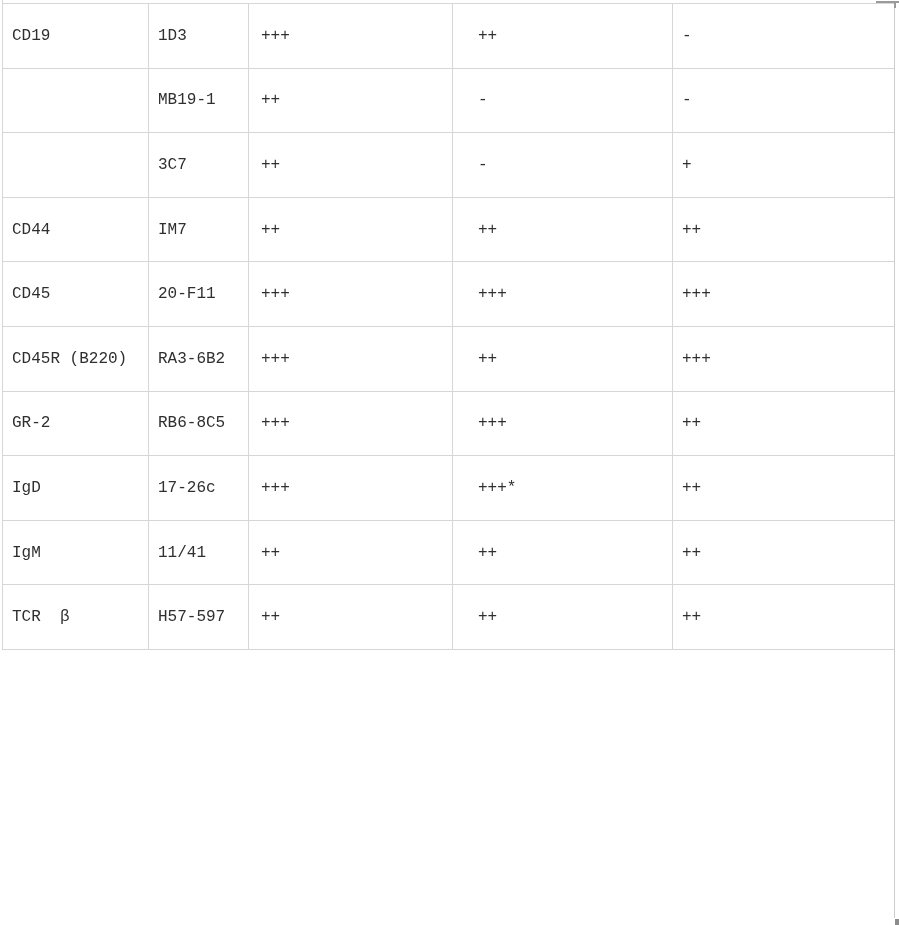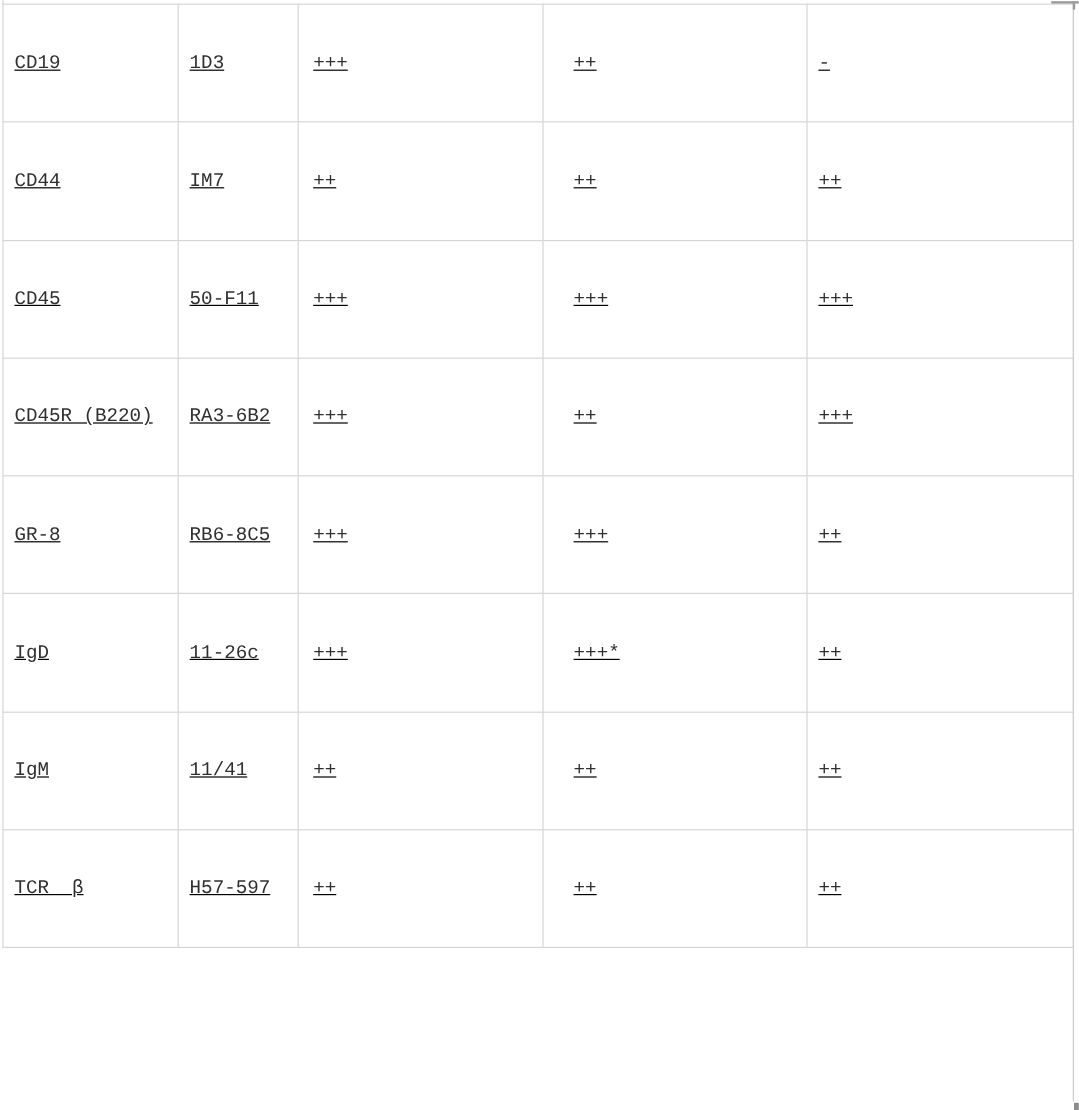--- a/index.html
+++ b/index.html
@@ -7,24 +7,23 @@
     width: 899px; height: 925px;
     background: #ffffff;
     position: relative;
     overflow: hidden;
     font-family: "Liberation Mono", "DejaVu Sans Mono", monospace;
   }
   .page { position: absolute; left: 0; top: 0; width: 899px; height: 925px; }
 
   table.doc-table {
     position: absolute; left: 2px; top: 3px;
-    width: 892px; height: 787px;
+    width: 892px; height: 647px;
     border-collapse: collapse;
     table-layout: fixed;
-    text-decoration: underline;
   }
   table.doc-table col.c1 { width: 146px; }
   table.doc-table col.c2 { width: 100px; }
   table.doc-table col.c3 { width: 204px; }
   table.doc-table col.c4 { width: 220px; }
   table.doc-table col.c5 { width: 222px; }
 
   table.doc-table td {
     border: 1px solid #d6d6d6;
     font-size: 16px;
@@ -80,50 +79,64 @@
     </colgroup>
     <tbody id="table-body">
         <tr>
           <td>CD19</td>
           <td>1D3</td>
           <td>+++</td>
           <td>++</td>
           <td>-</td>
         </tr>
         <tr>
+          <td></td>
+          <td>MB19-1</td>
+          <td>++</td>
+          <td>-</td>
+          <td>-</td>
+        </tr>
+        <tr>
+          <td></td>
+          <td>3C7</td>
+          <td>++</td>
+          <td>-</td>
+          <td>+</td>
+        </tr>
+        <tr>
           <td>CD44</td>
           <td>IM7</td>
           <td>++</td>
           <td>++</td>
           <td>++</td>
         </tr>
         <tr>
           <td>CD45</td>
-          <td>50-F11</td>
+          <td>20-F11</td>
           <td>+++</td>
           <td>+++</td>
           <td>+++</td>
         </tr>
         <tr>
           <td>CD45R (B220)</td>
           <td>RA3-6B2</td>
           <td>+++</td>
           <td>++</td>
           <td>+++</td>
         </tr>
         <tr>
-          <td>GR-8</td>
+          <td>GR-2</td>
           <td>RB6-8C5</td>
           <td>+++</td>
           <td>+++</td>
           <td>++</td>
         </tr>
         <tr>
           <td>IgD</td>
-          <td>11-26c</td>
+          <td>17-26c</td>
           <td>+++</td>
           <td>+++*</td>
           <td>++</td>
         </tr>
         <tr>
           <td>IgM</td>
           <td>11/41</td>
           <td>++</td>
           <td>++</td>
           <td>++</td>

